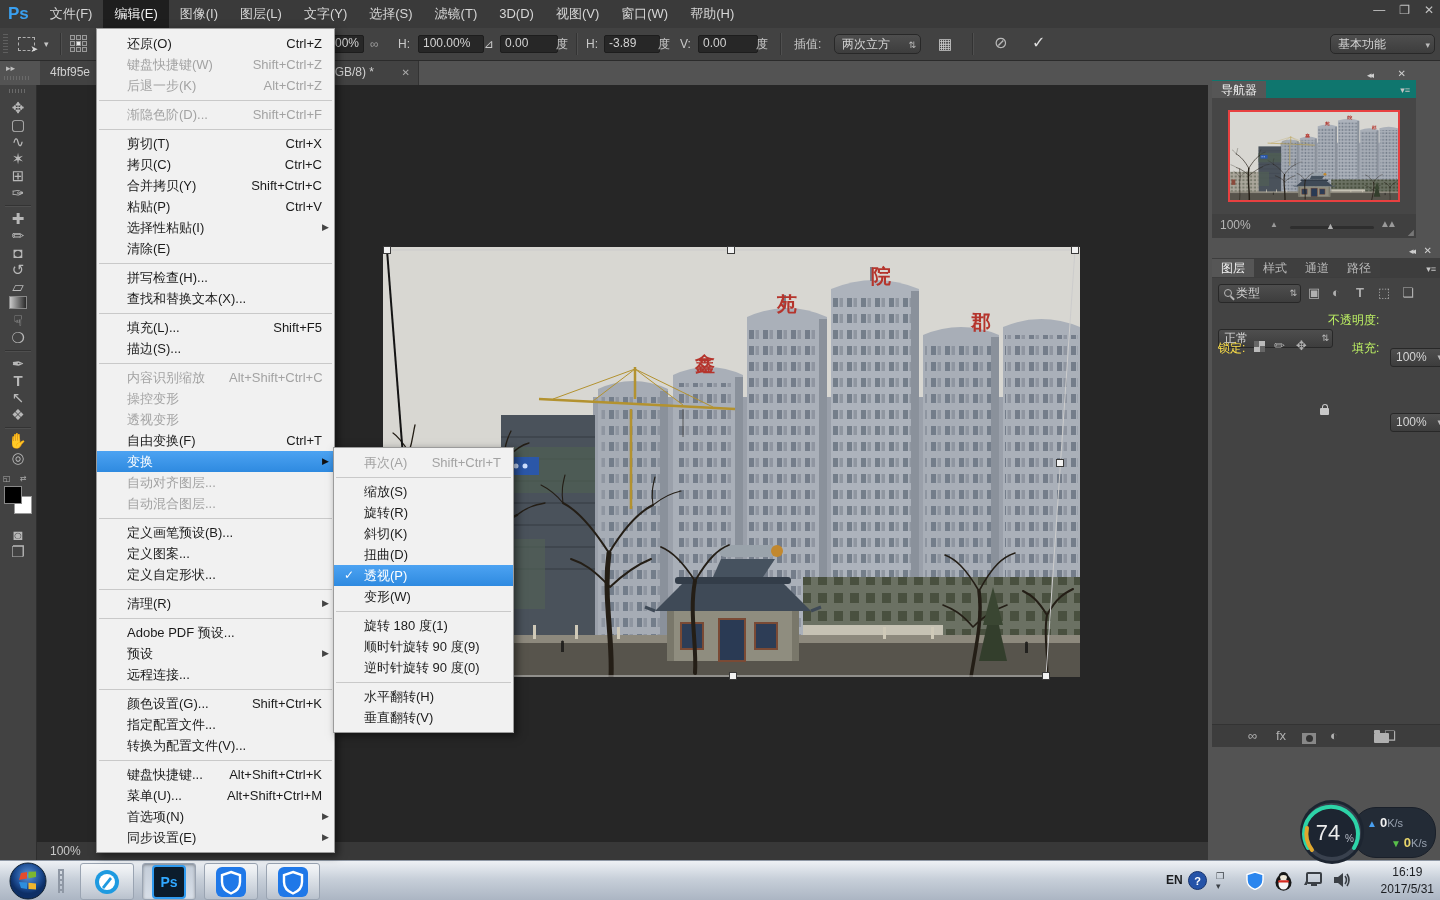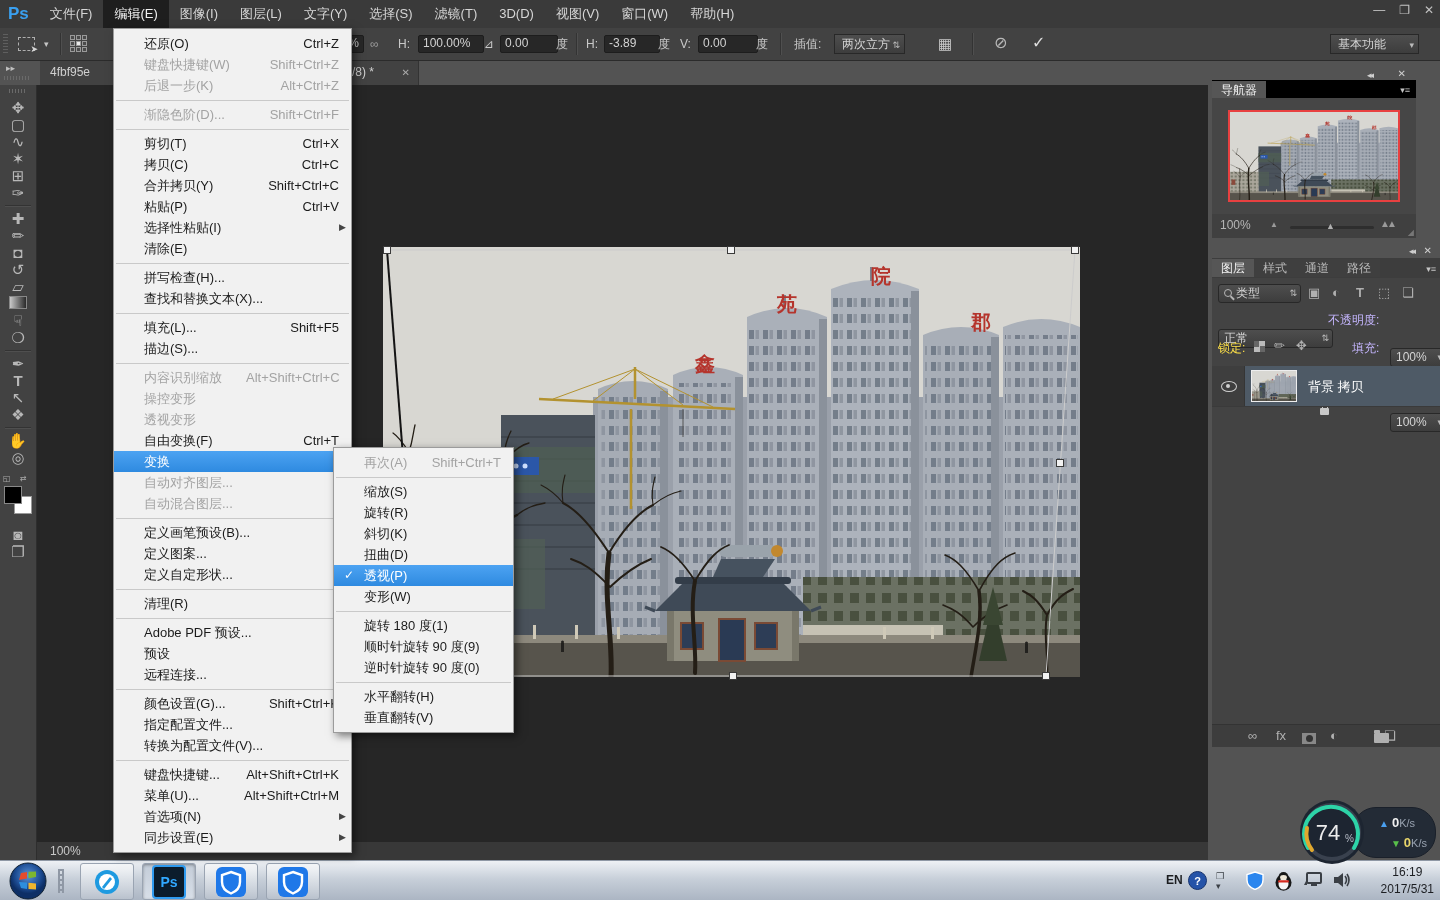--- a/index.html
+++ b/index.html
@@ -9,21 +9,21 @@
   
   .menubar{left:0;top:0;width:1440px;height:28px;background:#3a3a3a;border-bottom:1px solid #2a2a2a;z-index:20;display:flex;align-items:center}
   .pslogo{color:#3aa0f0;font-weight:bold;font-size:17px;padding:0 10px 0 8px}
   .mbar-item{color:#d6d6d6;font-size:13px;padding:0 11px;height:28px;line-height:28px}
   .mbar-item.active{background:#1e1e1e;color:#f0f0f0}
   .winbtns{position:absolute;right:6px;top:3px;display:flex;gap:14px;color:#c2c2c2;font-size:12px}
   .optionsbar{left:0;top:28px;width:1440px;height:32px;background:#424242;border-bottom:1px solid #2b2b2b;z-index:20}
   .ob-txt{color:#c9c9c9;font-size:12px;line-height:32px}
   .fld{background:#272727;border:1px solid #1d1d1d;border-radius:2px;color:#d2d2d2;font-size:12px;line-height:15px;height:16px;padding:0 4px}
   .vsep{width:1px;height:22px;background:#333;box-shadow:1px 0 0 #4f4f4f;top:5px}
-  .dd{background:linear-gradient(#4e4e4e,#3d3d3d);border:1px solid #282828;border-radius:0;color:#d5d5d5;font-size:12px;height:18px;line-height:18px;padding:0 0 0 7px}
+  .dd{background:linear-gradient(#4e4e4e,#3d3d3d);border:1px solid #282828;border-radius:5px;color:#d5d5d5;font-size:12px;height:18px;line-height:18px;padding:0 16px 0 7px}
   .dd .ar{position:absolute;right:4px;top:1px;font-size:9px;color:#bbb}
   .grip-v{width:5px;height:20px;background:repeating-linear-gradient(#5f5f5f 0 1px,transparent 1px 3px)}
   .refgrid{display:grid;grid-template-columns:repeat(3,5px);grid-template-rows:repeat(3,5px);gap:1px}
   .refgrid span{border:1px solid #9a9a9a;background:#4a4a4a}
   .refgrid span.c{background:#e8e8e8}
   .dashedbox{width:15px;height:12px;border:1px dashed #b0b0b0;position:relative}
   .dashedbox i{position:absolute;right:-4px;bottom:-4px;color:#d5d5d5;font-style:normal;font-size:9px}
   
   .tabbar{left:0;top:60px;width:1440px;height:25px;background:#535353;z-index:10}
   .doctab{position:absolute;left:40px;top:0;width:378px;height:25px;background:#424242;border-right:1px solid #333;color:#d0d0d0;font-size:12px;line-height:25px}
@@ -48,21 +48,21 @@
   .dock{left:1208px;top:60px;width:232px;height:800px;background:#535353;z-index:10}
   .collapse{color:#cfcfcf;font-size:9px;letter-spacing:-2px}
   .ptab{height:18px;line-height:18px;font-size:12px;color:#b8b8b8;padding:0 9px;background:#3f3f3f;display:inline-block}
   .ptab.active{background:#565656;color:#f2f2f2}
   .pmenu{color:#c5c5c5;font-size:9px}
   .navbody{background:#464646}
   .navthumb{border:2px solid #e84040;background:#d8d7d2}
   .navfooter{background:#404040;color:#b5b5b5;font-size:12px}
   .slider-track{height:3px;background:#2e2e2e;border-radius:2px}
   .lpanel{background:#434343}
-  .ltext{color:#c4b5fd;font-size:12px}
+  .ltext{color:#bef264;font-size:12px}
   .smallbox{background:linear-gradient(#4e4e4e,#3d3d3d);border:1px solid #282828;border-radius:3px;color:#d5d5d5;font-size:12px;height:17px;line-height:17px;padding:0 12px 0 5px;position:relative}
   .licon{color:#b0b0b0;font-size:13px}
   .lrow-sel{background:#4e5a66}
   .lrow{border-bottom:1px solid #3a3a3a}
   .eye{display:inline-block;width:14px;height:9px;border:1.5px solid #cfcfcf;border-radius:50%;position:relative}
   .eye::after{content:'';position:absolute;left:3.5px;top:1.5px;width:4px;height:4px;background:#cfcfcf;border-radius:50%}
   .lockicon{display:inline-block;width:9px;height:7px;background:#c9c9c9;border-radius:1px;position:relative}
   .lockicon::before{content:'';position:absolute;left:1.5px;top:-4px;width:4px;height:4px;border:1.5px solid #c9c9c9;border-bottom:none;border-radius:3px 3px 0 0}
   .checker{display:inline-block;width:11px;height:11px;background:conic-gradient(#bbb 25%,#666 0 50%,#bbb 0 75%,#666 0)}
   .mag{display:inline-block;width:6px;height:6px;border:1.5px solid #b5b5b5;border-radius:50%;position:relative}
@@ -327,21 +327,21 @@
   </div>
   <div class="tool" style="margin-top:6px">◙</div>
   <div class="tool">❐</div>
 </div>
 
 <div class="abs dock">
 
   <div class="abs" style="left:4px;top:4px;width:204px;height:176px">
     <span class="abs collapse" style="right:44px;top:6px">◂◂</span>
     <span class="abs" style="right:10px;top:4px;color:#cfcfcf;font-size:10px">✕</span>
-    <div class="abs" style="left:0;top:16px;width:204px;height:18px;background:#000000">
+    <div class="abs" style="left:0;top:16px;width:204px;height:18px;background:#0f766e">
       <span class="ptab active">导航器</span>
       <span class="abs pmenu" style="right:6px;top:5px">▾≡</span>
     </div>
     <div class="abs navbody" style="left:0;top:34px;width:204px;height:116px">
       <svg class="abs navthumb" style="left:16px;top:12px" width="168" height="88" viewBox="0 0 697 430" preserveAspectRatio="none">
           <use href="#photo-art"></use>
         </svg>
     </div>
     <div class="abs navfooter" style="left:0;top:150px;width:204px;height:24px">
       <span style="position:absolute;left:8px;top:4px">100%</span>
@@ -377,44 +377,35 @@
       <div class="abs smallbox" style="left:178px;top:32px;width:36px"><span>100%</span><span class="ar" style="position:absolute;right:2px;top:0;font-size:9px;color:#bbb">▾</span></div>
       
       <span class="abs ltext" style="left:6px;top:62px;color:#fde047">锁定:</span>
       <span class="abs checker" style="left:42px;top:63px"></span>
       <span class="abs licon" style="left:62px;top:60px">✏</span>
       <span class="abs licon" style="left:84px;top:60px">✥</span>
       <span class="abs lockicon" style="left:108px;top:66px"></span>
       <span class="abs ltext" style="left:140px;top:62px">填充:</span>
       <div class="abs smallbox" style="left:178px;top:60px;width:36px"><span>100%</span><span class="ar" style="position:absolute;right:2px;top:0;font-size:9px;color:#bbb">▾</span></div>
       
-      <div class="abs lrow lrow-sel" style="left:0;top:88px;width:228px;height:40px">
-        <div style="position:absolute;left:0;top:0;width:32px;height:40px;background:#3e3e3e;border-right:1px solid #353535">
-          <span class="eye" style="position:absolute;left:9px;top:15px"></span>
-        </div>
-        <svg style="position:absolute;left:40px;top:5px;outline:1px solid #eee" width="44" height="30" viewBox="0 0 697 430" preserveAspectRatio="none">
-            <use href="#photo-art"></use>
-          </svg>
-        <span style="position:absolute;left:96px;top:12px;color:#fff;font-size:13px">背景 拷贝</span>
-      </div>
       
       <div class="abs" style="left:0;top:446px;width:228px;height:22px;background:#3d3d3d;border-top:1px solid #333">
         <span class="abs licon" style="left:36px;top:3px">∞</span>
         <span class="abs licon" style="left:64px;top:3px;">fx</span>
         <span class="abs maskicon" style="left:90px;top:5px"></span>
         <span class="abs licon" style="left:118px;top:3px">◐</span>
         <span class="abs foldericon" style="left:144px;top:4px"></span>
         <span class="abs licon" style="left:172px;top:3px">❏</span>
         
       </div>
     </div>
   </div>
 </div>
 
-<div class="abs menu" style="left:113px;top:28px;width:237px">
+<div class="abs menu" style="left:96px;top:28px;width:237px">
   <div class="mi">
       <span>还原(O)</span>
       <span class="sc">Ctrl+Z</span>
     </div>
   <div class="mi dis">
       <span>键盘快捷键(W)</span>
       <span class="sc">Shift+Ctrl+Z</span>
     </div>
   <div class="mi dis">
       <span>后退一步(K)</span>
@@ -652,21 +643,21 @@
       <polygon points="2,6 6,6 11,2 11,16 6,12 2,12" fill="#3a3f45"></polygon>
       <path d="M13,5 Q16,9 13,13 M15,3 Q19,9 15,15" stroke="#3a3f45" stroke-width="1.6" fill="none"></path>
     </svg>
   <div class="clock">
     <div>16:19</div>
     <div>2017/5/31</div>
   </div>
 </div>
 
 <div class="abs widgetpill">
-  <div class="wrow" style="top:7px;text-align:center"><span class="wup">▲</span> <b>0</b><span>K/s</span></div>
+  <div class="wrow" style="top:7px;text-align:left"><span class="wup">▲</span> <b>0</b><span>K/s</span></div>
   <div class="wrow" style="top:27px;text-align:right"><span class="wdn">▼</span> <b style="color:#e8d56a">0</b><span>K/s</span></div>
 </div>
 <svg class="abs" style="left:1298px;top:798px;z-index:120" width="68" height="68">
   <circle cx="34" cy="34" r="32" fill="#1d2531"></circle>
   <circle cx="34" cy="34" r="27" fill="none" stroke="#39414e" stroke-width="4"></circle>
   <path d="M10,50 A27 27 0 1 1 56,50" fill="none" stroke="#2dd4a8" stroke-width="4" stroke-linecap="round"></path>
   <path d="M14,52 A27 27 0 0 1 9,30" fill="none" stroke="#e0a82e" stroke-width="4" stroke-linecap="round"></path>
   <text x="30" y="42" text-anchor="middle" font-size="22" fill="#ececec">74</text>
   <text x="47" y="44" font-size="10" fill="#b8bec8">%</text>
 </svg>

